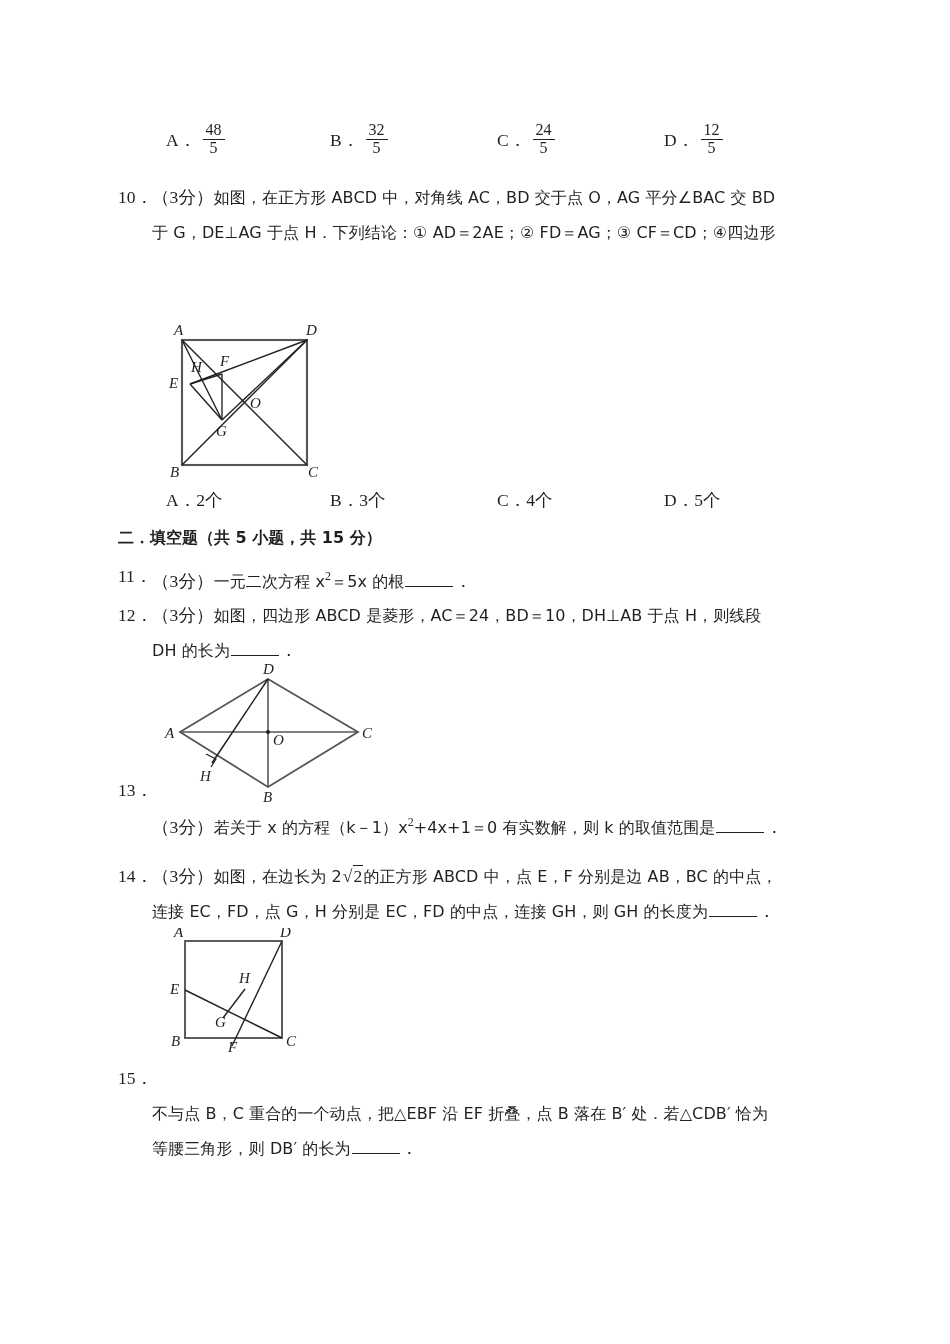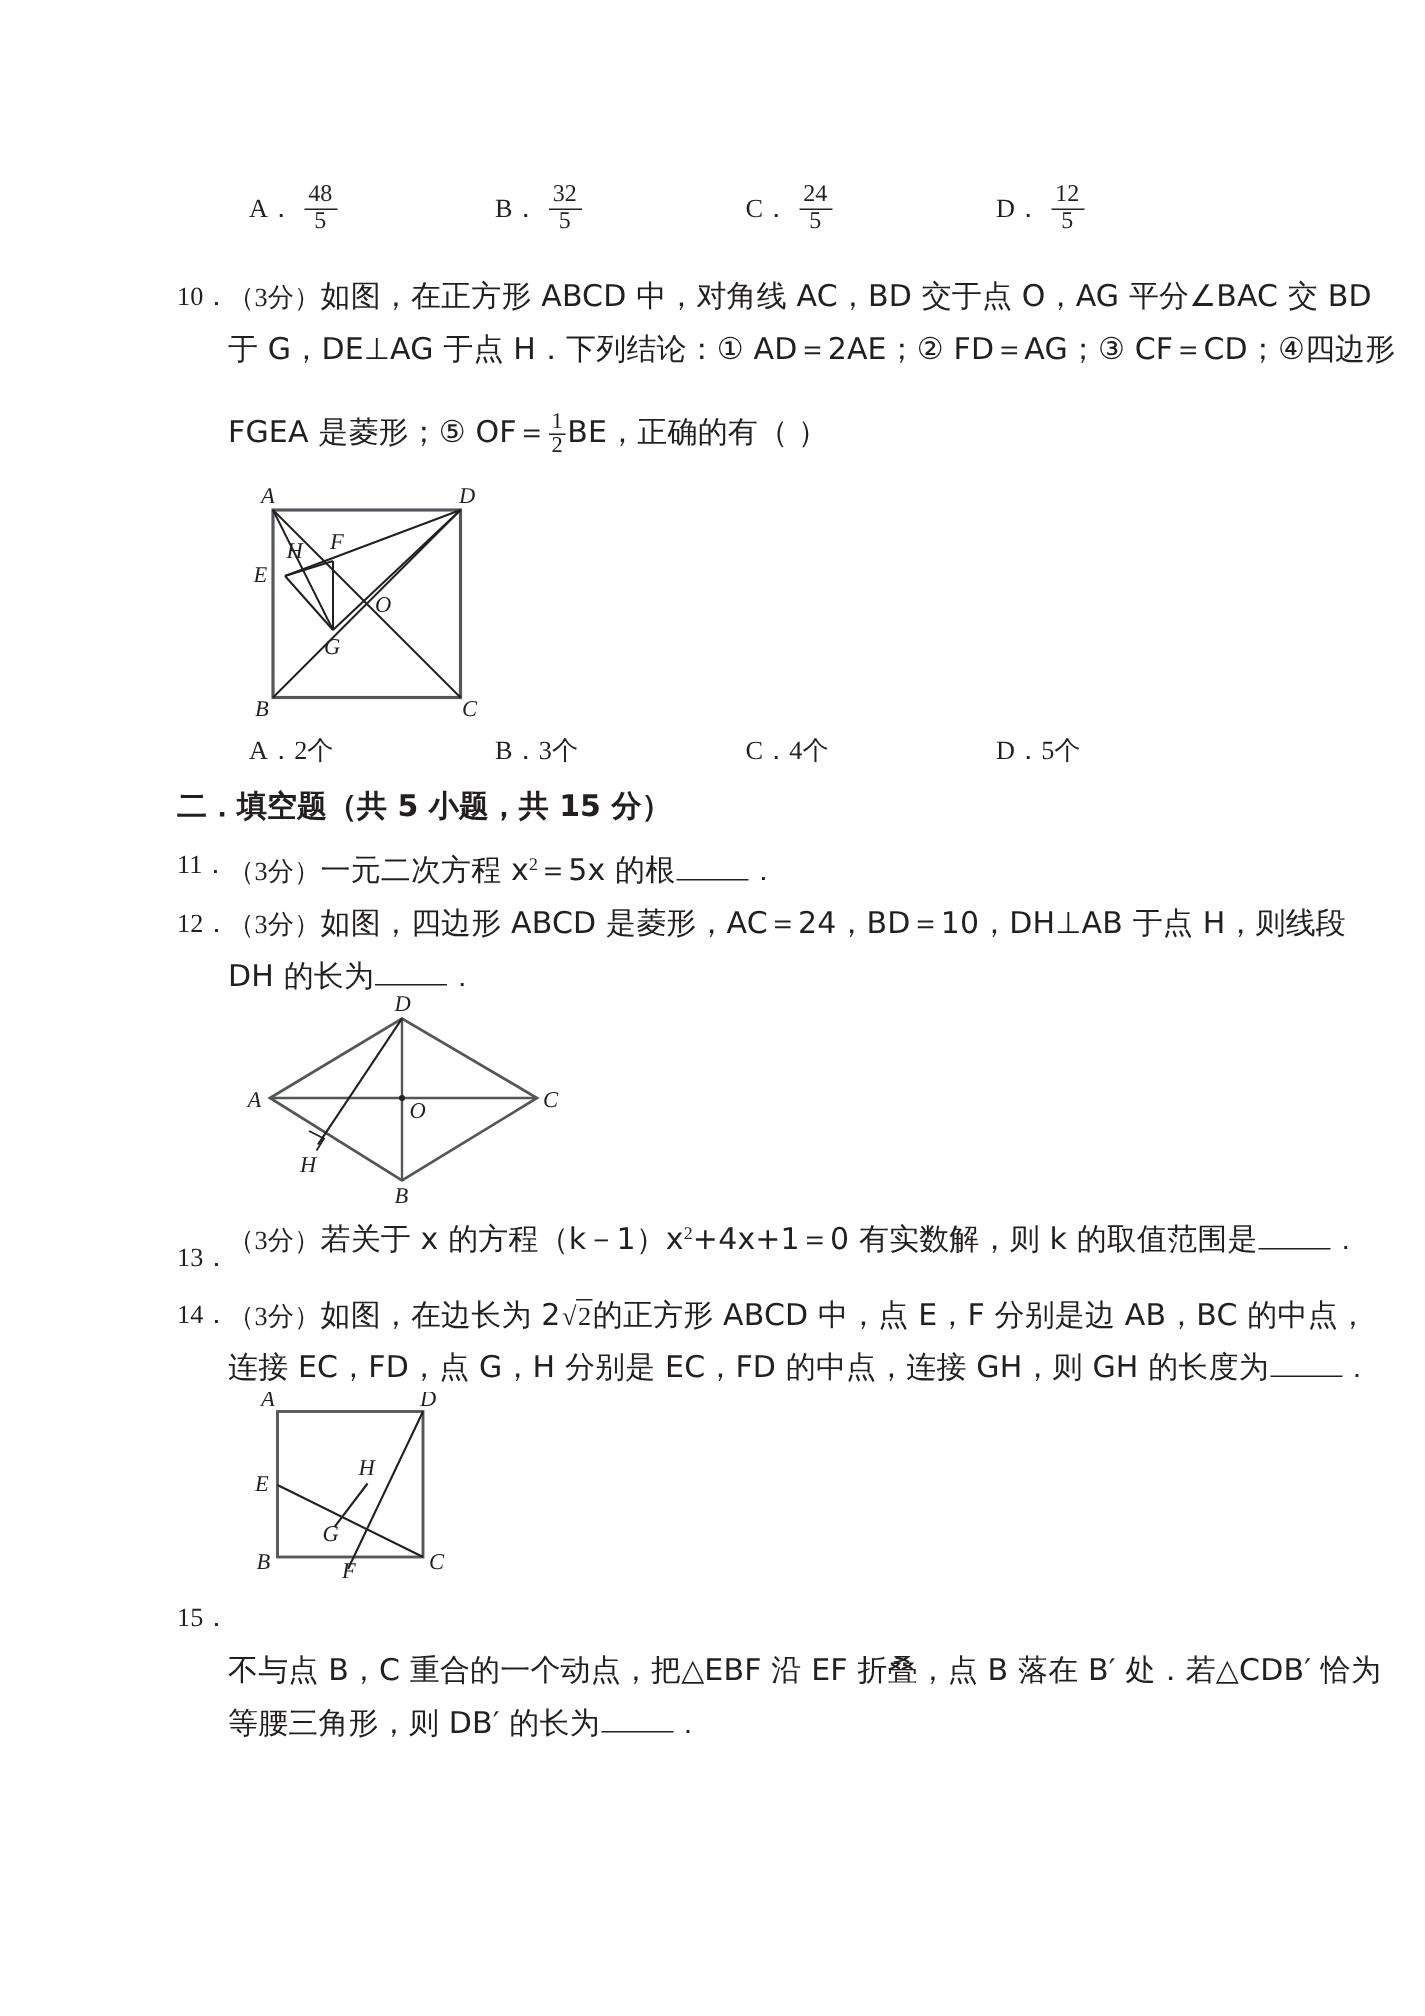--- a/index.html
+++ b/index.html
@@ -37,21 +37,21 @@
     white-space: nowrap;
   }
   .sec-head {
     position: absolute;
     font-size: 17.5px;
     font-weight: bold;
     line-height: 20px;
     white-space: nowrap;
     text-align: center;
   }
-  .han { font-family: "DejaVu Sans", "Liberation Sans", sans-serif; font-style: normal; font-size: 20px;}
+  .han { font-family: "DejaVu Sans", "Liberation Sans", sans-serif; font-style: normal; font-size: 16px;}
   .opt {
     position: absolute;
     font-size: 17.5px;
     line-height: 20px;
     white-space: nowrap;
   }
 
   
   .frac {
     display: inline-block;
@@ -125,23 +125,20 @@
       <span class="den">5</span>
     </span>
   </div>
 
   <div class="qnum" style="left:118px; top:187px;">10．</div>
   <div class="qline" style="left:152px; top:187px;">
     <span>（3分）</span><span class="han">如图，在正方形 ABCD 中，对角线 AC，BD 交于点 O，AG 平分∠BAC 交 BD</span>
   </div>
   <div class="qline" style="left:152px; top:222px;">
     <span class="han">于 G，DE⊥AG 于点 H．下列结论：① AD＝2AE；② FD＝AG；③ CF＝CD；④四边形</span>
-  </div>
-  <div class="qline" style="left:152px; top:274px;">
-    <span class="han">FGEA 是菱形；⑤ OF＝</span><span class="frac-sm"><span class="num">1</span><span class="den">2</span></span><span class="han">BE，正确的有（        ）</span>
   </div>
 
   <div class="figure" style="left:160px; top:322px;">
     <svg width="200" height="160" viewBox="0 0 200 160">
 
       <g stroke="#53565a" stroke-width="2.1" fill="none">
         <rect x="22" y="18" width="125" height="125"></rect>
       </g>
       <g stroke="#231f20" stroke-width="1.35" fill="none">
 
@@ -215,21 +212,21 @@
       <circle cx="108" cy="70" r="2" fill="#231f20"></circle>
       <text class="lbl" x="103" y="12">D</text>
       <text class="lbl" x="5" y="76">A</text>
       <text class="lbl" x="113" y="83">O</text>
       <text class="lbl" x="202" y="76">C</text>
       <text class="lbl" x="40" y="119">H</text>
       <text class="lbl" x="103" y="140">B</text>
     </svg>
   </div>
 
-  <div class="qnum" style="left:118px; top:828px;">13．</div>
+  <div class="qnum" style="left:118px; top:780px;">13．</div>
   <div class="qline" style="left:152px; top:812px;">
     <span>（3分）</span><span class="han">若关于 x 的方程（k－1）x</span><span class="sup">2</span><span class="han">+4x+1＝0 有实数解，则 k 的取值范围是</span><span class="blank"></span><span>．</span>
   </div>
 
   <div class="qnum" style="left:118px; top:866px;">14．</div>
   <div class="qline" style="left:152px; top:866px;">
     <span>（3分）</span><span class="han">如图，在边长为 2</span><span class="radsym">√<span class="radbar">2</span></span><span class="han">的正方形 ABCD 中，点 E，F 分别是边 AB，BC 的中点，</span>
   </div>
   <div class="qline" style="left:152px; top:901px;">
     <span class="han">连接 EC，FD，点 G，H 分别是 EC，FD 的中点，连接 GH，则 GH 的长度为</span><span class="blank"></span><span>．</span>

